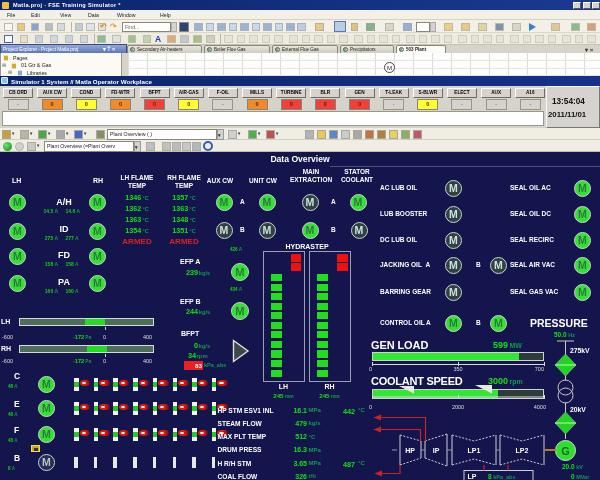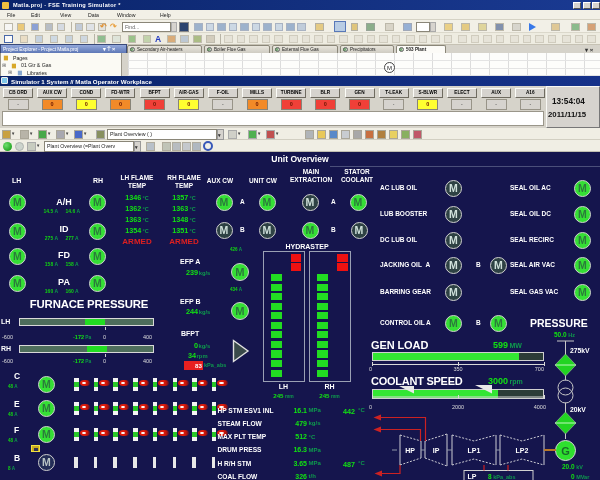--- a/index.html
+++ b/index.html
@@ -209,21 +209,21 @@
 <div class="abs" style="left:417.29999999999995px;top:99px;width:21px;height:10.5px;background:#ffff30;border:1px solid #888478;color:#6a1500;font-size:5.5px;font-weight:bold;text-align:center;line-height:9.5px;">0</div>
 <div class="abs" style="left:446.95px;top:88px;width:30px;height:9.5px;background:#d6d3ce;border:1px solid #fcfcf8;border-right-color:#6f6b60;border-bottom-color:#6f6b60;color:#000;font-size:4.7px;font-weight:bold;text-align:center;line-height:8px;white-space:nowrap;overflow:visible;">ELECT</div>
 <div class="abs" style="left:451.45px;top:99px;width:21px;height:10.5px;background:#d6d3ce;border:1px solid #989488;color:#444;font-size:5px;text-align:center;line-height:9px;">-</div>
 <div class="abs" style="left:481.09999999999997px;top:88px;width:30px;height:9.5px;background:#d6d3ce;border:1px solid #fcfcf8;border-right-color:#6f6b60;border-bottom-color:#6f6b60;color:#000;font-size:4.7px;font-weight:bold;text-align:center;line-height:8px;white-space:nowrap;overflow:visible;">AUX</div>
 <div class="abs" style="left:485.59999999999997px;top:99px;width:21px;height:10.5px;background:#d6d3ce;border:1px solid #989488;color:#444;font-size:5px;text-align:center;line-height:9px;">-</div>
 <div class="abs" style="left:515.25px;top:88px;width:30px;height:9.5px;background:#d6d3ce;border:1px solid #fcfcf8;border-right-color:#6f6b60;border-bottom-color:#6f6b60;color:#000;font-size:4.7px;font-weight:bold;text-align:center;line-height:8px;white-space:nowrap;overflow:visible;">A16</div>
 <div class="abs" style="left:519.75px;top:99px;width:21px;height:10.5px;background:#d6d3ce;border:1px solid #989488;color:#444;font-size:5px;text-align:center;line-height:9px;">-</div>
 <div class="abs" style="left:2px;top:111px;width:542px;height:15px;background:#fff;border:1px solid #9a968a;"></div>
 <div class="abs" style="left:546px;top:86px;width:54px;height:42px;background:#d6d3ce;border:1px solid #f8f8f4;border-right-color:#777;border-bottom-color:#777;"></div>
 <div class="abs" style="left:552px;top:96.5px;font-size:8.2px;color:#111;font-weight:bold;white-space:nowrap;">13:54:04</div>
-<div class="abs" style="left:548px;top:109.5px;font-size:7.8px;color:#111;font-weight:bold;white-space:nowrap;">2011/11/15</div>
+<div class="abs" style="left:548px;top:109.5px;font-size:7.8px;color:#111;font-weight:bold;white-space:nowrap;">2011/11/01</div>
 <div class="abs" style="left:0px;top:128px;width:600px;height:12px;background:#f0eee4;border-bottom:1px solid #d2cfc2;"></div>
 <div class="abs" style="left:2px;top:129.5px;width:9px;height:9px;background:#c8a040;border:1px solid #aaa698;"></div>
 <div class="abs" style="left:12px;top:131px;font-size:4.5px;color:#444;font-weight:bold;white-space:nowrap;">▾</div>
 <div class="abs" style="left:20px;top:129.5px;width:9px;height:9px;background:#b8b4a8;border:1px solid #aaa698;"></div>
 <div class="abs" style="left:30px;top:131px;font-size:4.5px;color:#444;font-weight:bold;white-space:nowrap;">▾</div>
 <div class="abs" style="left:38px;top:129.5px;width:9px;height:9px;background:#48a848;border:1px solid #aaa698;"></div>
 <div class="abs" style="left:48px;top:131px;font-size:4.5px;color:#444;font-weight:bold;white-space:nowrap;">▾</div>
 <div class="abs" style="left:56px;top:129.5px;width:9px;height:9px;background:#a8a8b0;border:1px solid #aaa698;"></div>
 <div class="abs" style="left:66px;top:131px;font-size:4.5px;color:#444;font-weight:bold;white-space:nowrap;">▾</div>
 <div class="abs" style="left:74px;top:129.5px;width:9px;height:9px;background:#4868c8;border:1px solid #aaa698;"></div>
@@ -258,21 +258,21 @@
 <div class="abs" style="left:47px;top:143px;font-size:5.2px;color:#222;font-weight:normal;white-space:nowrap;">Plant Overview (=Plant Overv</div>
 <div class="abs" style="left:134px;top:141px;width:7px;height:10.5px;background:#d6d3ce;border:1px solid #999;"></div>
 <div class="abs" style="left:135px;top:143.5px;font-size:5px;color:#333;font-weight:bold;white-space:nowrap;">▾</div>
 <div class="abs" style="left:146px;top:141.5px;width:9px;height:9px;background:#b8c0c8;border:1px solid #b0ac9e;"></div>
 <div class="abs" style="left:162px;top:141.5px;width:9px;height:9px;background:#c0c4b8;border:1px solid #b0ac9e;"></div>
 <div class="abs" style="left:172px;top:141.5px;width:9px;height:9px;background:#b8bcc0;border:1px solid #b0ac9e;"></div>
 <div class="abs" style="left:182px;top:141.5px;width:9px;height:9px;background:#c4c8cc;border:1px solid #b0ac9e;"></div>
 <div class="abs" style="left:192px;top:141.5px;width:9px;height:9px;background:#b0b8c0;border:1px solid #b0ac9e;"></div>
 <div class="abs" style="left:203px;top:141px;width:10px;height:10px;border-radius:50%;border:2px solid #3858b8;background:#f0f0e8;"></div>
 <div class="abs" id="scada" style="left:0;top:152px;width:600px;height:328px;background:#15154d;overflow:hidden;">
-<div style="position:absolute;left:300px;top:1.5px;font-size:8.6px;color:#fff;font-weight:bold;white-space:nowrap;transform:translateX(-50%);">Unit Overview</div>
+<div style="position:absolute;left:300px;top:1.5px;font-size:8.6px;color:#fff;font-weight:bold;white-space:nowrap;transform:translateX(-50%);">Data Overview</div>
 <div style="position:absolute;left:330px;top:13.5px;width:270px;height:1px;background:#7880a0;opacity:.55;"></div>
 <div style="position:absolute;left:12px;top:25px;font-size:7px;color:#fff;font-weight:bold;white-space:nowrap;">LH</div>
 <div style="position:absolute;left:93px;top:25px;font-size:7px;color:#fff;font-weight:bold;white-space:nowrap;">RH</div>
 <div style="position:absolute;left:64px;top:45px;font-size:9px;color:#fff;font-weight:bold;white-space:nowrap;transform:translateX(-50%);">A/H</div>
 <div style="position:absolute;left:58px;top:55.5px;font-size:5px;color:#12d212;font-weight:bold;white-space:nowrap;transform:translateX(-100%);">14.5<span style="color:#0e9a4d;"> A</span></div>
 <div style="position:absolute;left:65.5px;top:55.5px;font-size:5px;color:#12d212;font-weight:bold;white-space:nowrap;">14.6<span style="color:#0e9a4d;"> A</span></div>
 <div style="position:absolute;left:9.0px;top:41.5px;width:17px;height:17px;border-radius:50%;border:1.5px solid #cfcfcf;background:#35df35;color:#2c7a3c;font-size:10.54px;font-weight:bold;display:flex;align-items:center;justify-content:center;">M</div>
 <div style="position:absolute;left:89.0px;top:41.5px;width:17px;height:17px;border-radius:50%;border:1.5px solid #cfcfcf;background:#35df35;color:#2c7a3c;font-size:10.54px;font-weight:bold;display:flex;align-items:center;justify-content:center;">M</div>
 <div style="position:absolute;left:64px;top:72px;font-size:9px;color:#fff;font-weight:bold;white-space:nowrap;transform:translateX(-50%);">ID</div>
 <div style="position:absolute;left:58px;top:82.5px;font-size:5px;color:#12d212;font-weight:bold;white-space:nowrap;transform:translateX(-100%);">275<span style="color:#0e9a4d;"> A</span></div>
@@ -391,21 +391,20 @@
 <div style="position:absolute;left:317px;top:169.75px;width:10.5px;height:7.2px;background:#22dd22;"></div>
 <div style="position:absolute;left:317px;top:179.3px;width:10.5px;height:7.2px;background:#22dd22;"></div>
 <div style="position:absolute;left:317px;top:188.85000000000002px;width:10.5px;height:7.2px;background:#22dd22;"></div>
 <div style="position:absolute;left:317px;top:198.39999999999998px;width:10.5px;height:7.2px;background:#22dd22;"></div>
 <div style="position:absolute;left:317px;top:207.95px;width:10.5px;height:7.2px;background:#22dd22;"></div>
 <div style="position:absolute;left:317px;top:217.5px;width:10.5px;height:7.2px;background:#22dd22;"></div>
 <div style="position:absolute;left:337px;top:101.5px;width:10.5px;height:8px;background:#ee1111;"></div>
 <div style="position:absolute;left:337px;top:111px;width:10.5px;height:8px;background:#ee1111;"></div>
 <div style="position:absolute;left:329.5px;top:231px;font-size:7px;color:#fff;font-weight:bold;white-space:nowrap;transform:translateX(-50%);">RH</div>
 <div style="position:absolute;left:329.5px;top:239.5px;font-size:6.2px;color:#12e212;font-weight:bold;white-space:nowrap;transform:translateX(-50%);">245<span style="font-size:5px;color:#0e9a4d;"> mm</span></div>
-<div style="position:absolute;left:89px;top:146px;font-size:11.4px;color:#fff;font-weight:bold;white-space:nowrap;transform:translateX(-50%);letter-spacing:-.2px;">FURNACE PRESSURE</div>
 <div style="position:absolute;left:1px;top:166.0px;font-size:7px;color:#fff;font-weight:bold;white-space:nowrap;">LH</div>
 <div style="position:absolute;left:19px;top:165.5px;width:135px;height:8.5px;background:#4e6e5c;border:1px solid #d8d8d8;"></div>
 <div style="position:absolute;left:85px;top:166.5px;width:20px;height:6.5px;background:#22dd22;"></div>
 <div style="position:absolute;left:2px;top:181.5px;font-size:5.5px;color:#ddd;font-weight:bold;white-space:nowrap;font-weight:normal;">-600</div>
 <div style="position:absolute;left:73px;top:181.5px;font-size:5.5px;color:#12e212;font-weight:bold;white-space:nowrap;">-172<span style="font-size:4.8px;color:#0e9a4d;"> Pa</span></div>
 <div style="position:absolute;left:105px;top:175.0px;width:1px;height:3px;background:#ccc;"></div>
 <div style="position:absolute;left:103px;top:181.5px;font-size:5.5px;color:#ddd;font-weight:bold;white-space:nowrap;font-weight:normal;">0</div>
 <div style="position:absolute;left:143px;top:181.5px;font-size:5.5px;color:#ddd;font-weight:bold;white-space:nowrap;font-weight:normal;">400</div>
 <div style="position:absolute;left:1px;top:193.0px;font-size:7px;color:#fff;font-weight:bold;white-space:nowrap;">RH</div>
 <div style="position:absolute;left:19px;top:192.5px;width:135px;height:8.5px;background:#4e6e5c;border:1px solid #d8d8d8;"></div>

